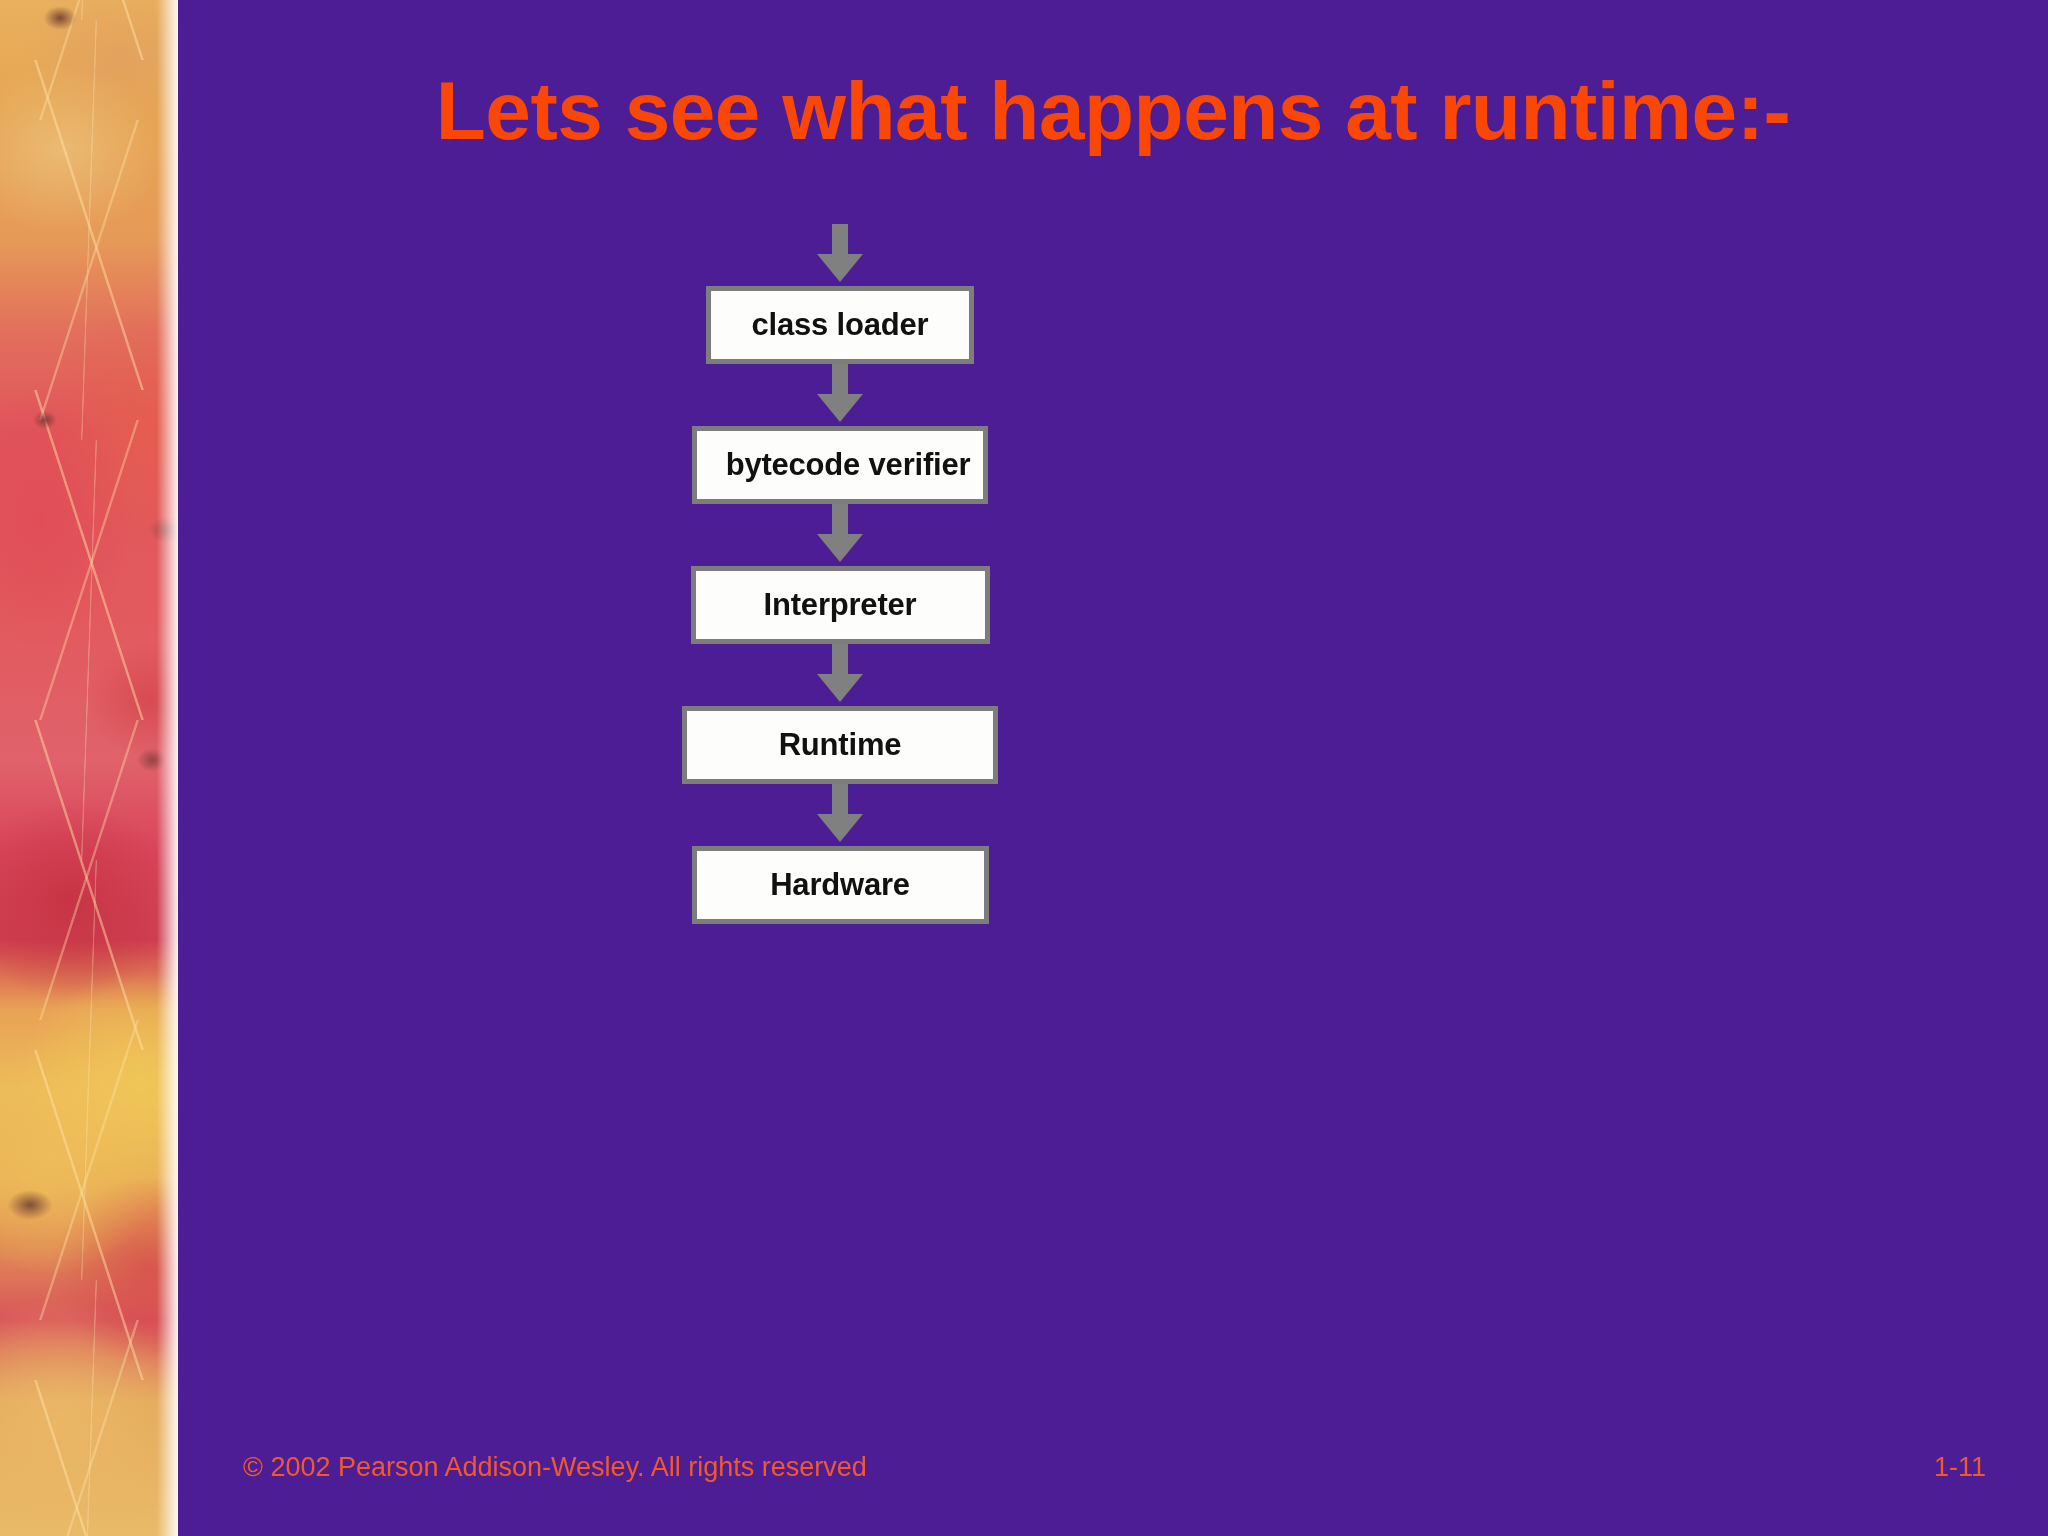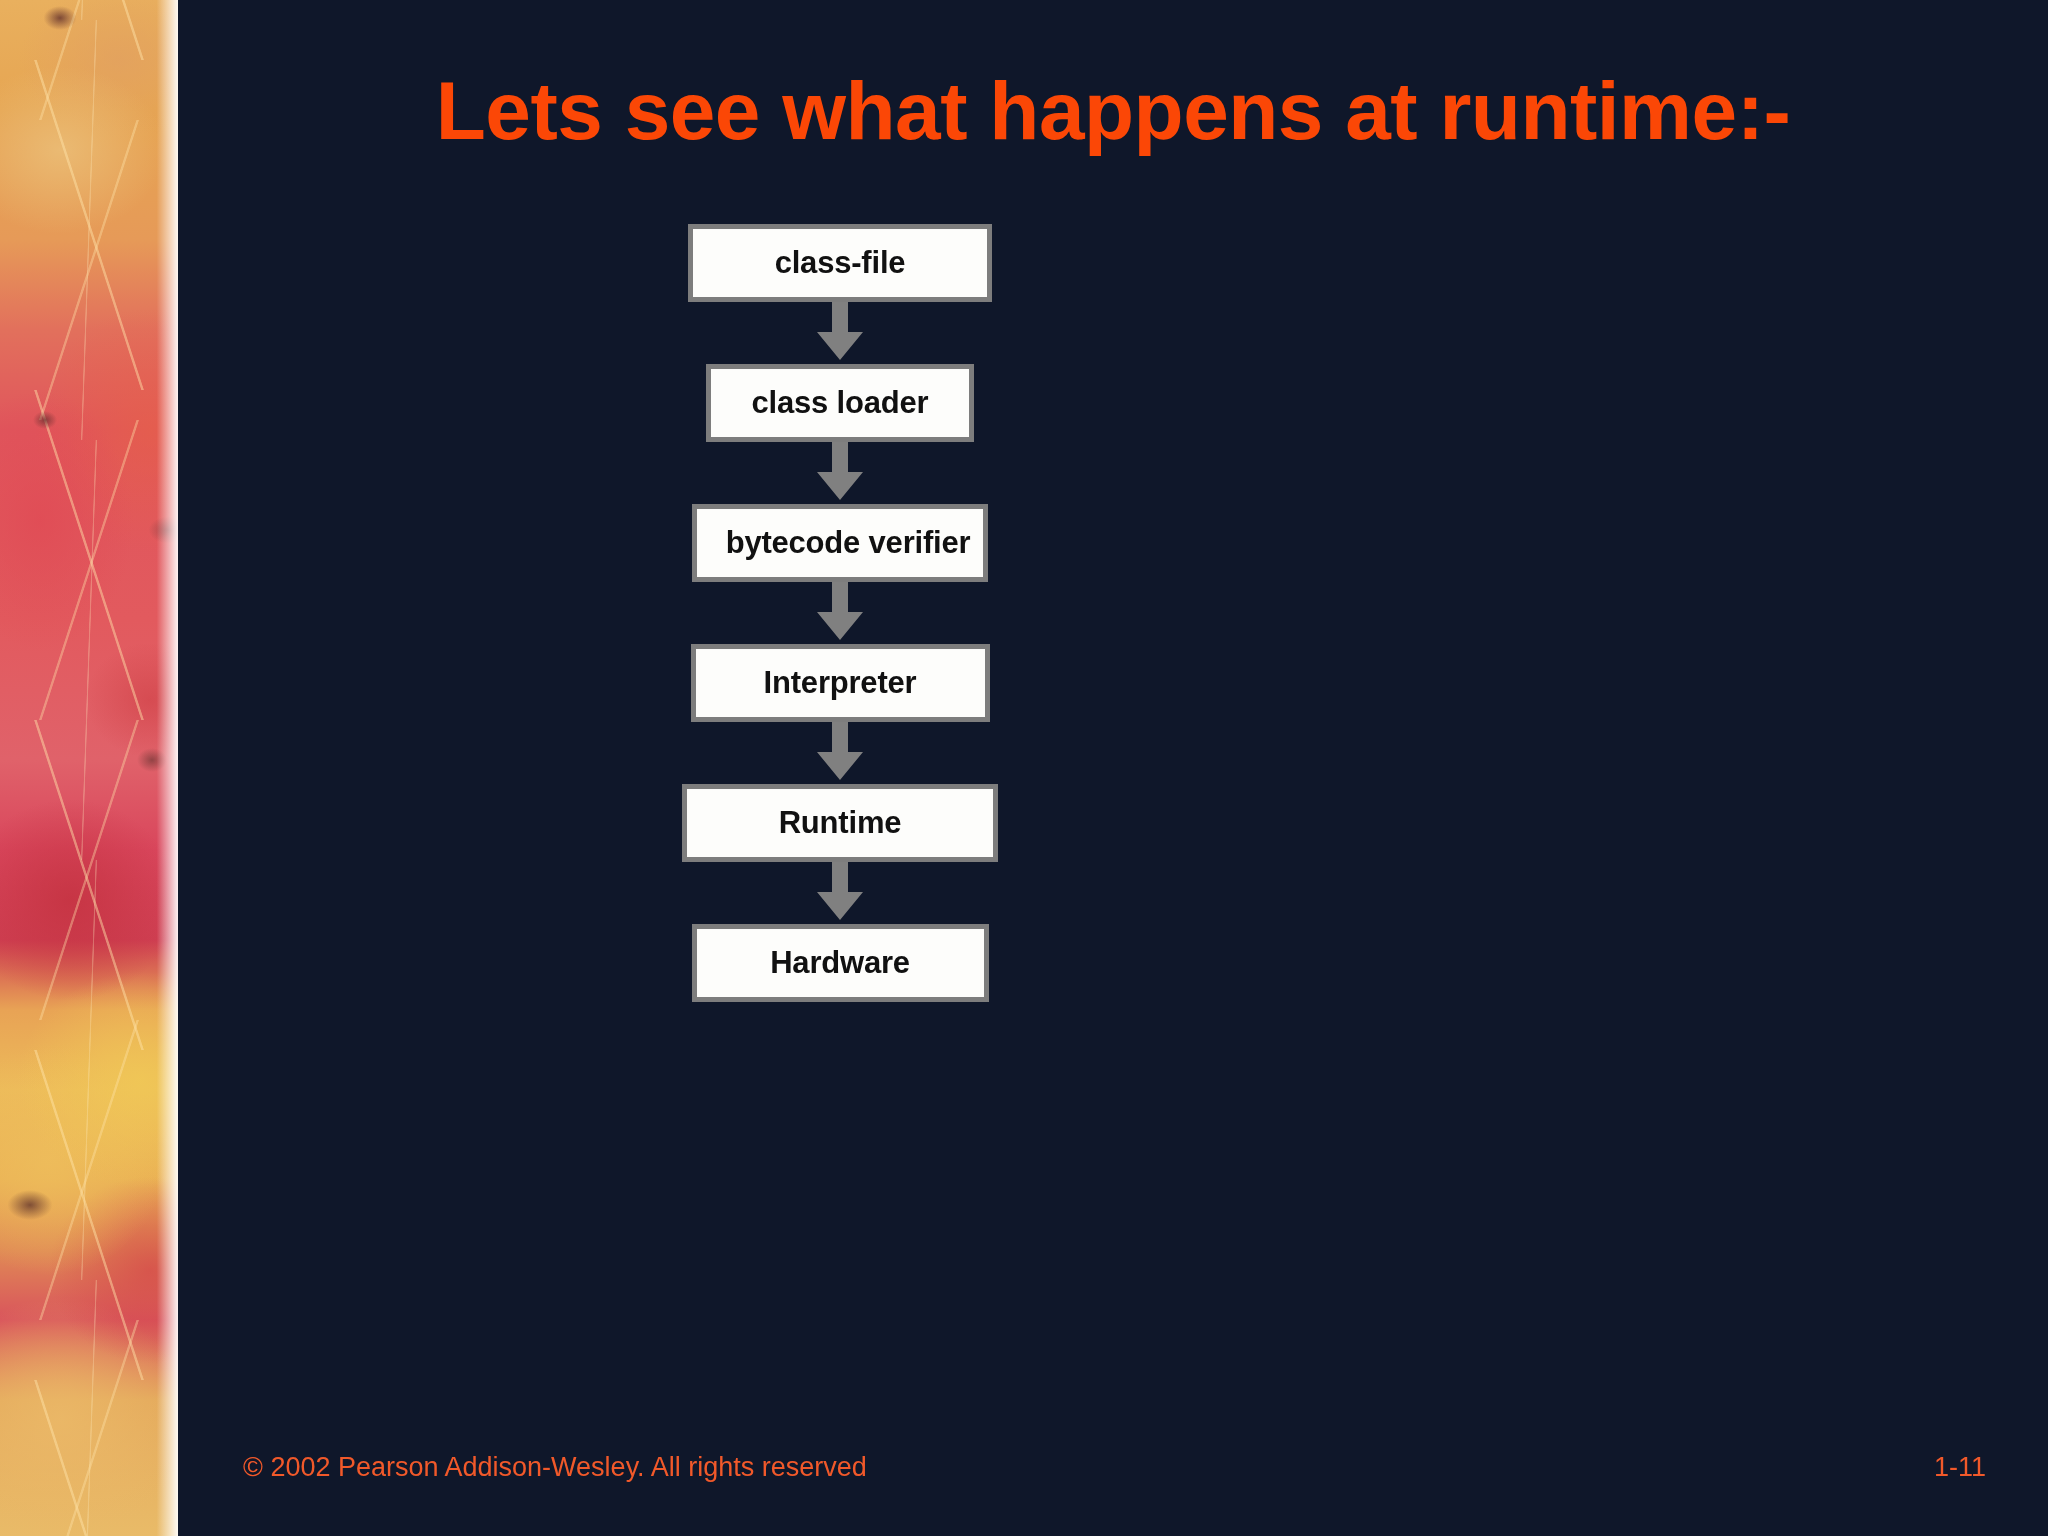--- a/index.html
+++ b/index.html
@@ -12,21 +12,21 @@
     height: 1536px;
     overflow: hidden;
     font-family: "Liberation Sans", sans-serif;
     position: relative;
   }
 
   
   .slide {
     position: absolute;
     inset: 0;
-    background: #0f172a;
+    background: #4c1d95;
   }
 
   
   .leaf-border {
     position: absolute;
     left: 0;
     top: 0;
     width: 178px;
     height: 1536px;
     overflow: hidden;
@@ -179,21 +179,20 @@
     <div class="leaf-layer leaf-blobs"></div>
     <div class="leaf-layer leaf-veins"></div>
     <div class="leaf-layer leaf-dark-specks"></div>
     <div class="leaf-layer leaf-edge-fade"></div>
   </div>
 
   <div class="slide-title">Lets see what happens at runtime:-</div>
 
   <div class="flow">
 
-    <div class="flow-box w1">class-file</div>
 
     <span class="flow-arrow">
       <svg width="54" height="62" viewBox="0 0 54 62" xmlns="http://www.w3.org/2000/svg">
         <polygon points="19,0 35,0 35,30 50,30 27,58 4,30 19,30" fill="#808080"></polygon>
       </svg>
     </span>
 
     <div class="flow-box w2">class loader</div>
 
     <span class="flow-arrow">

